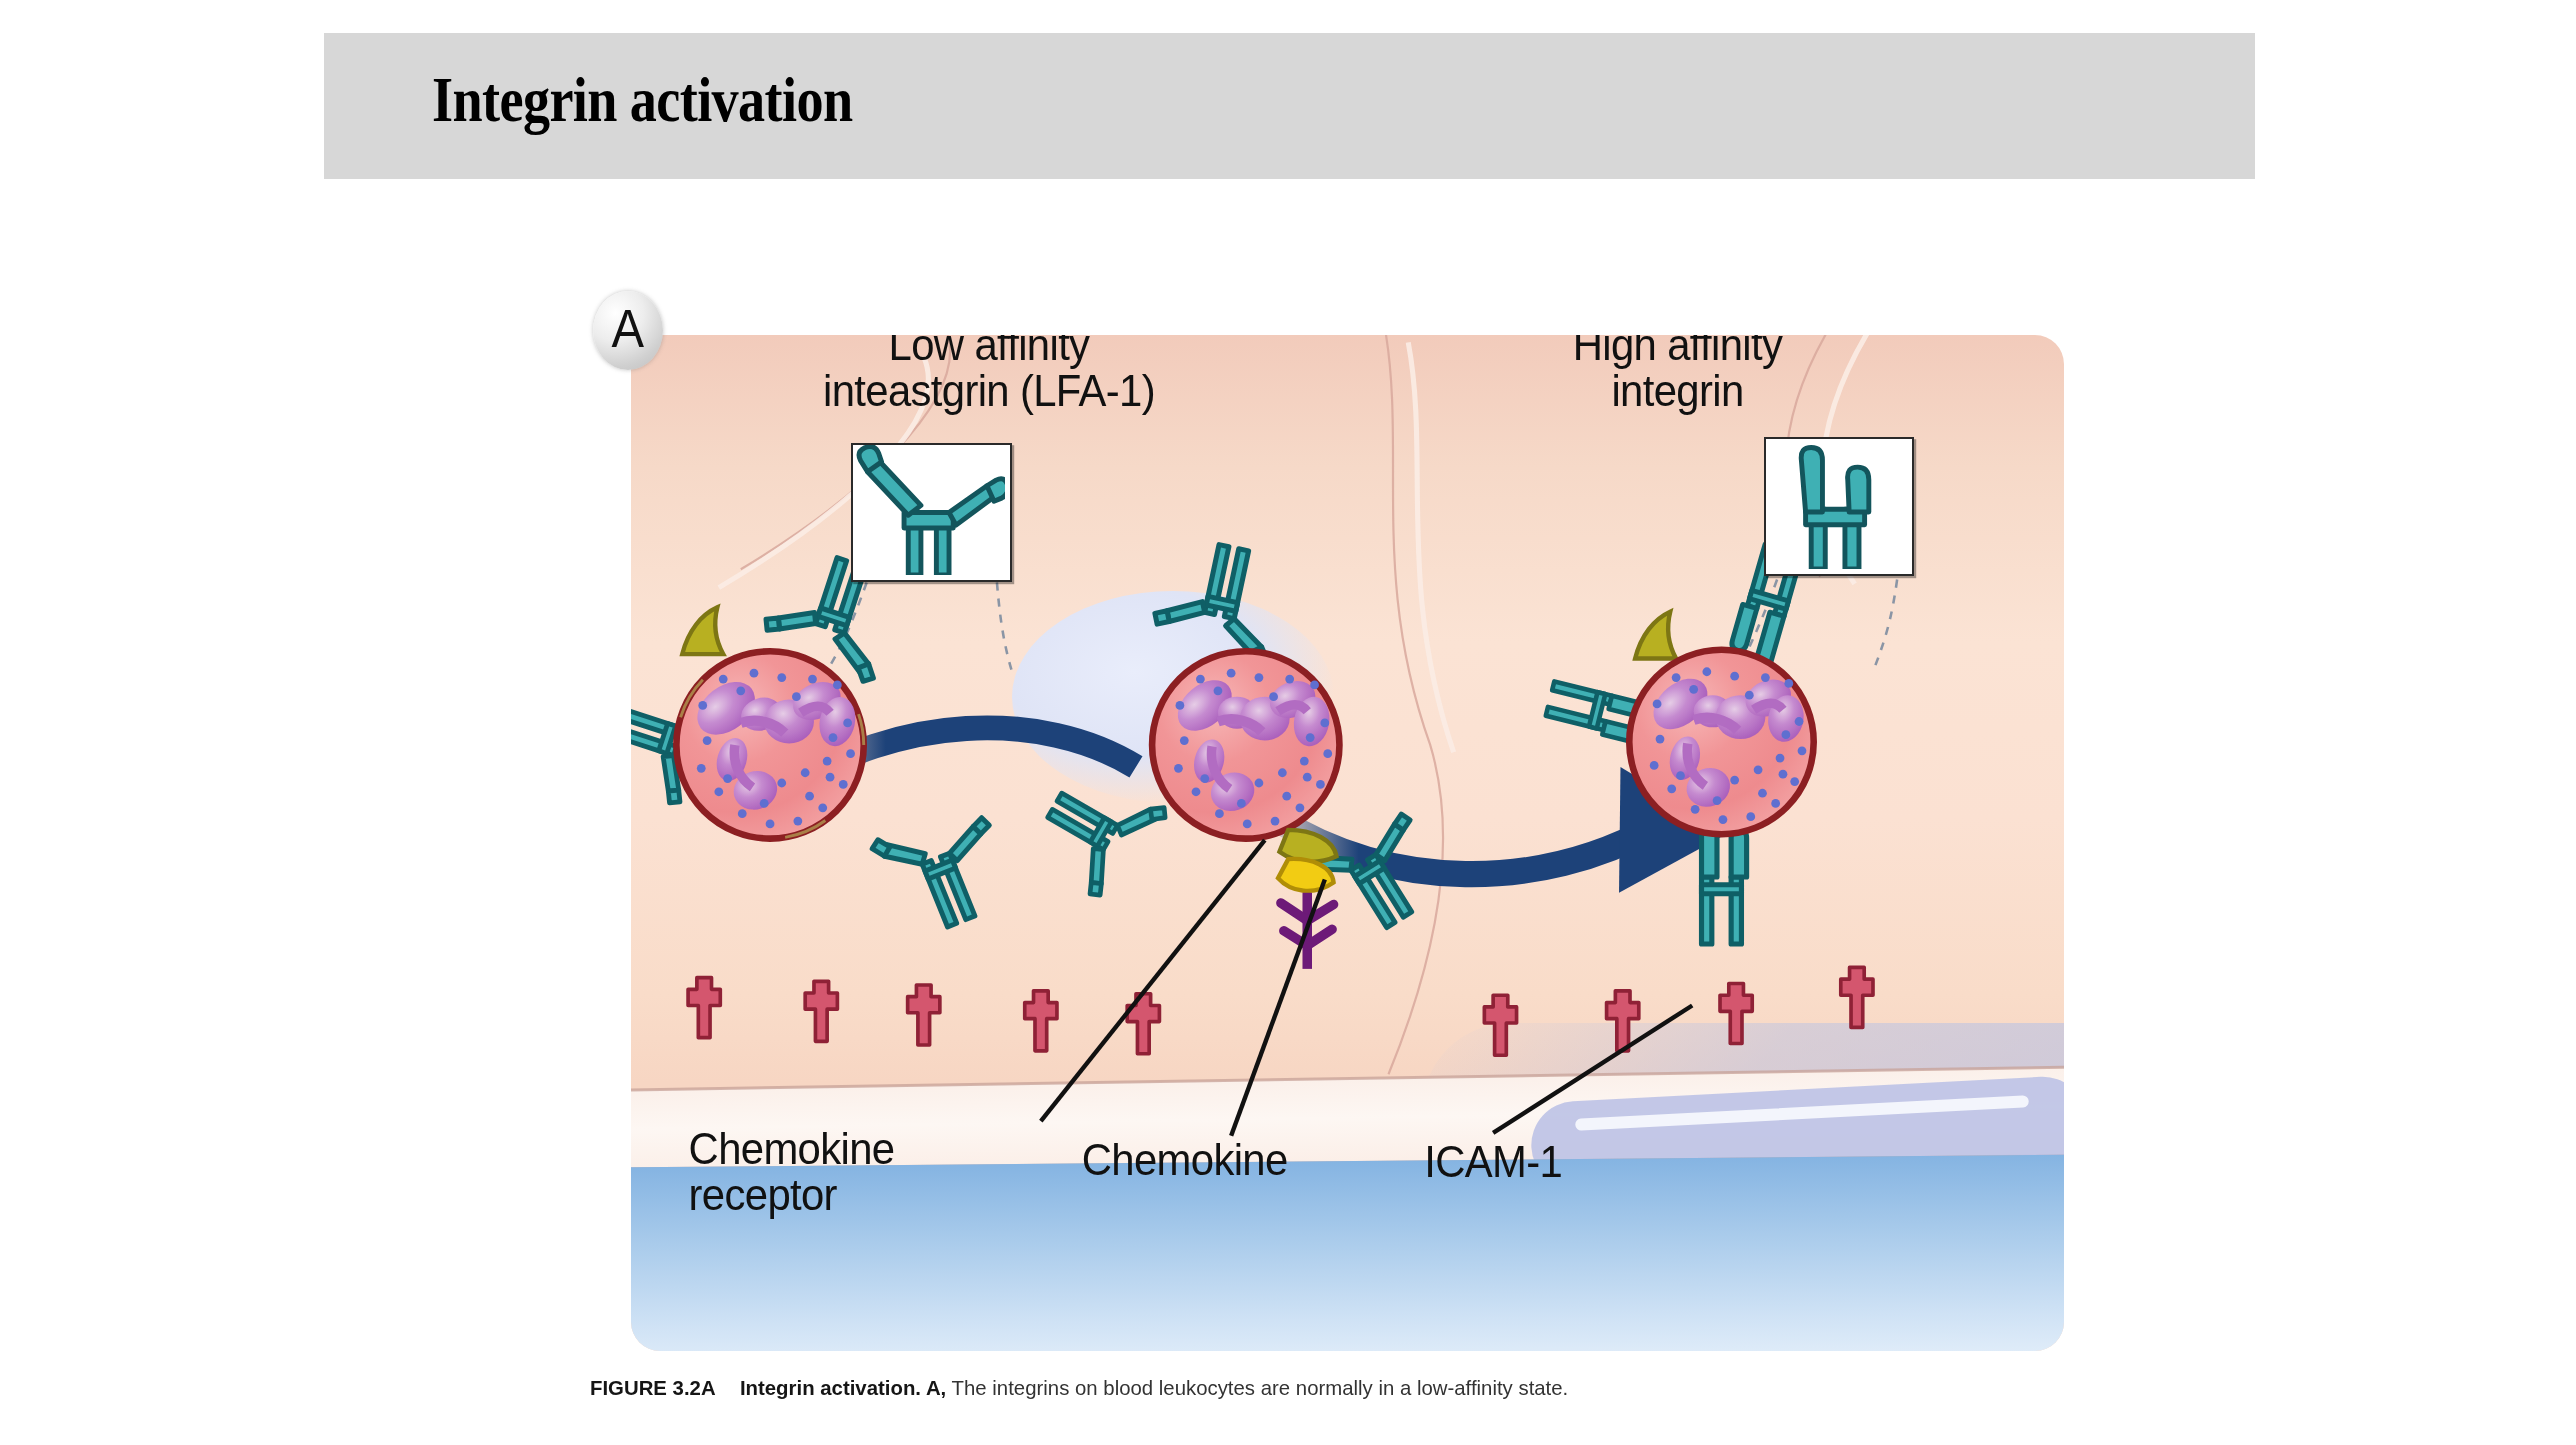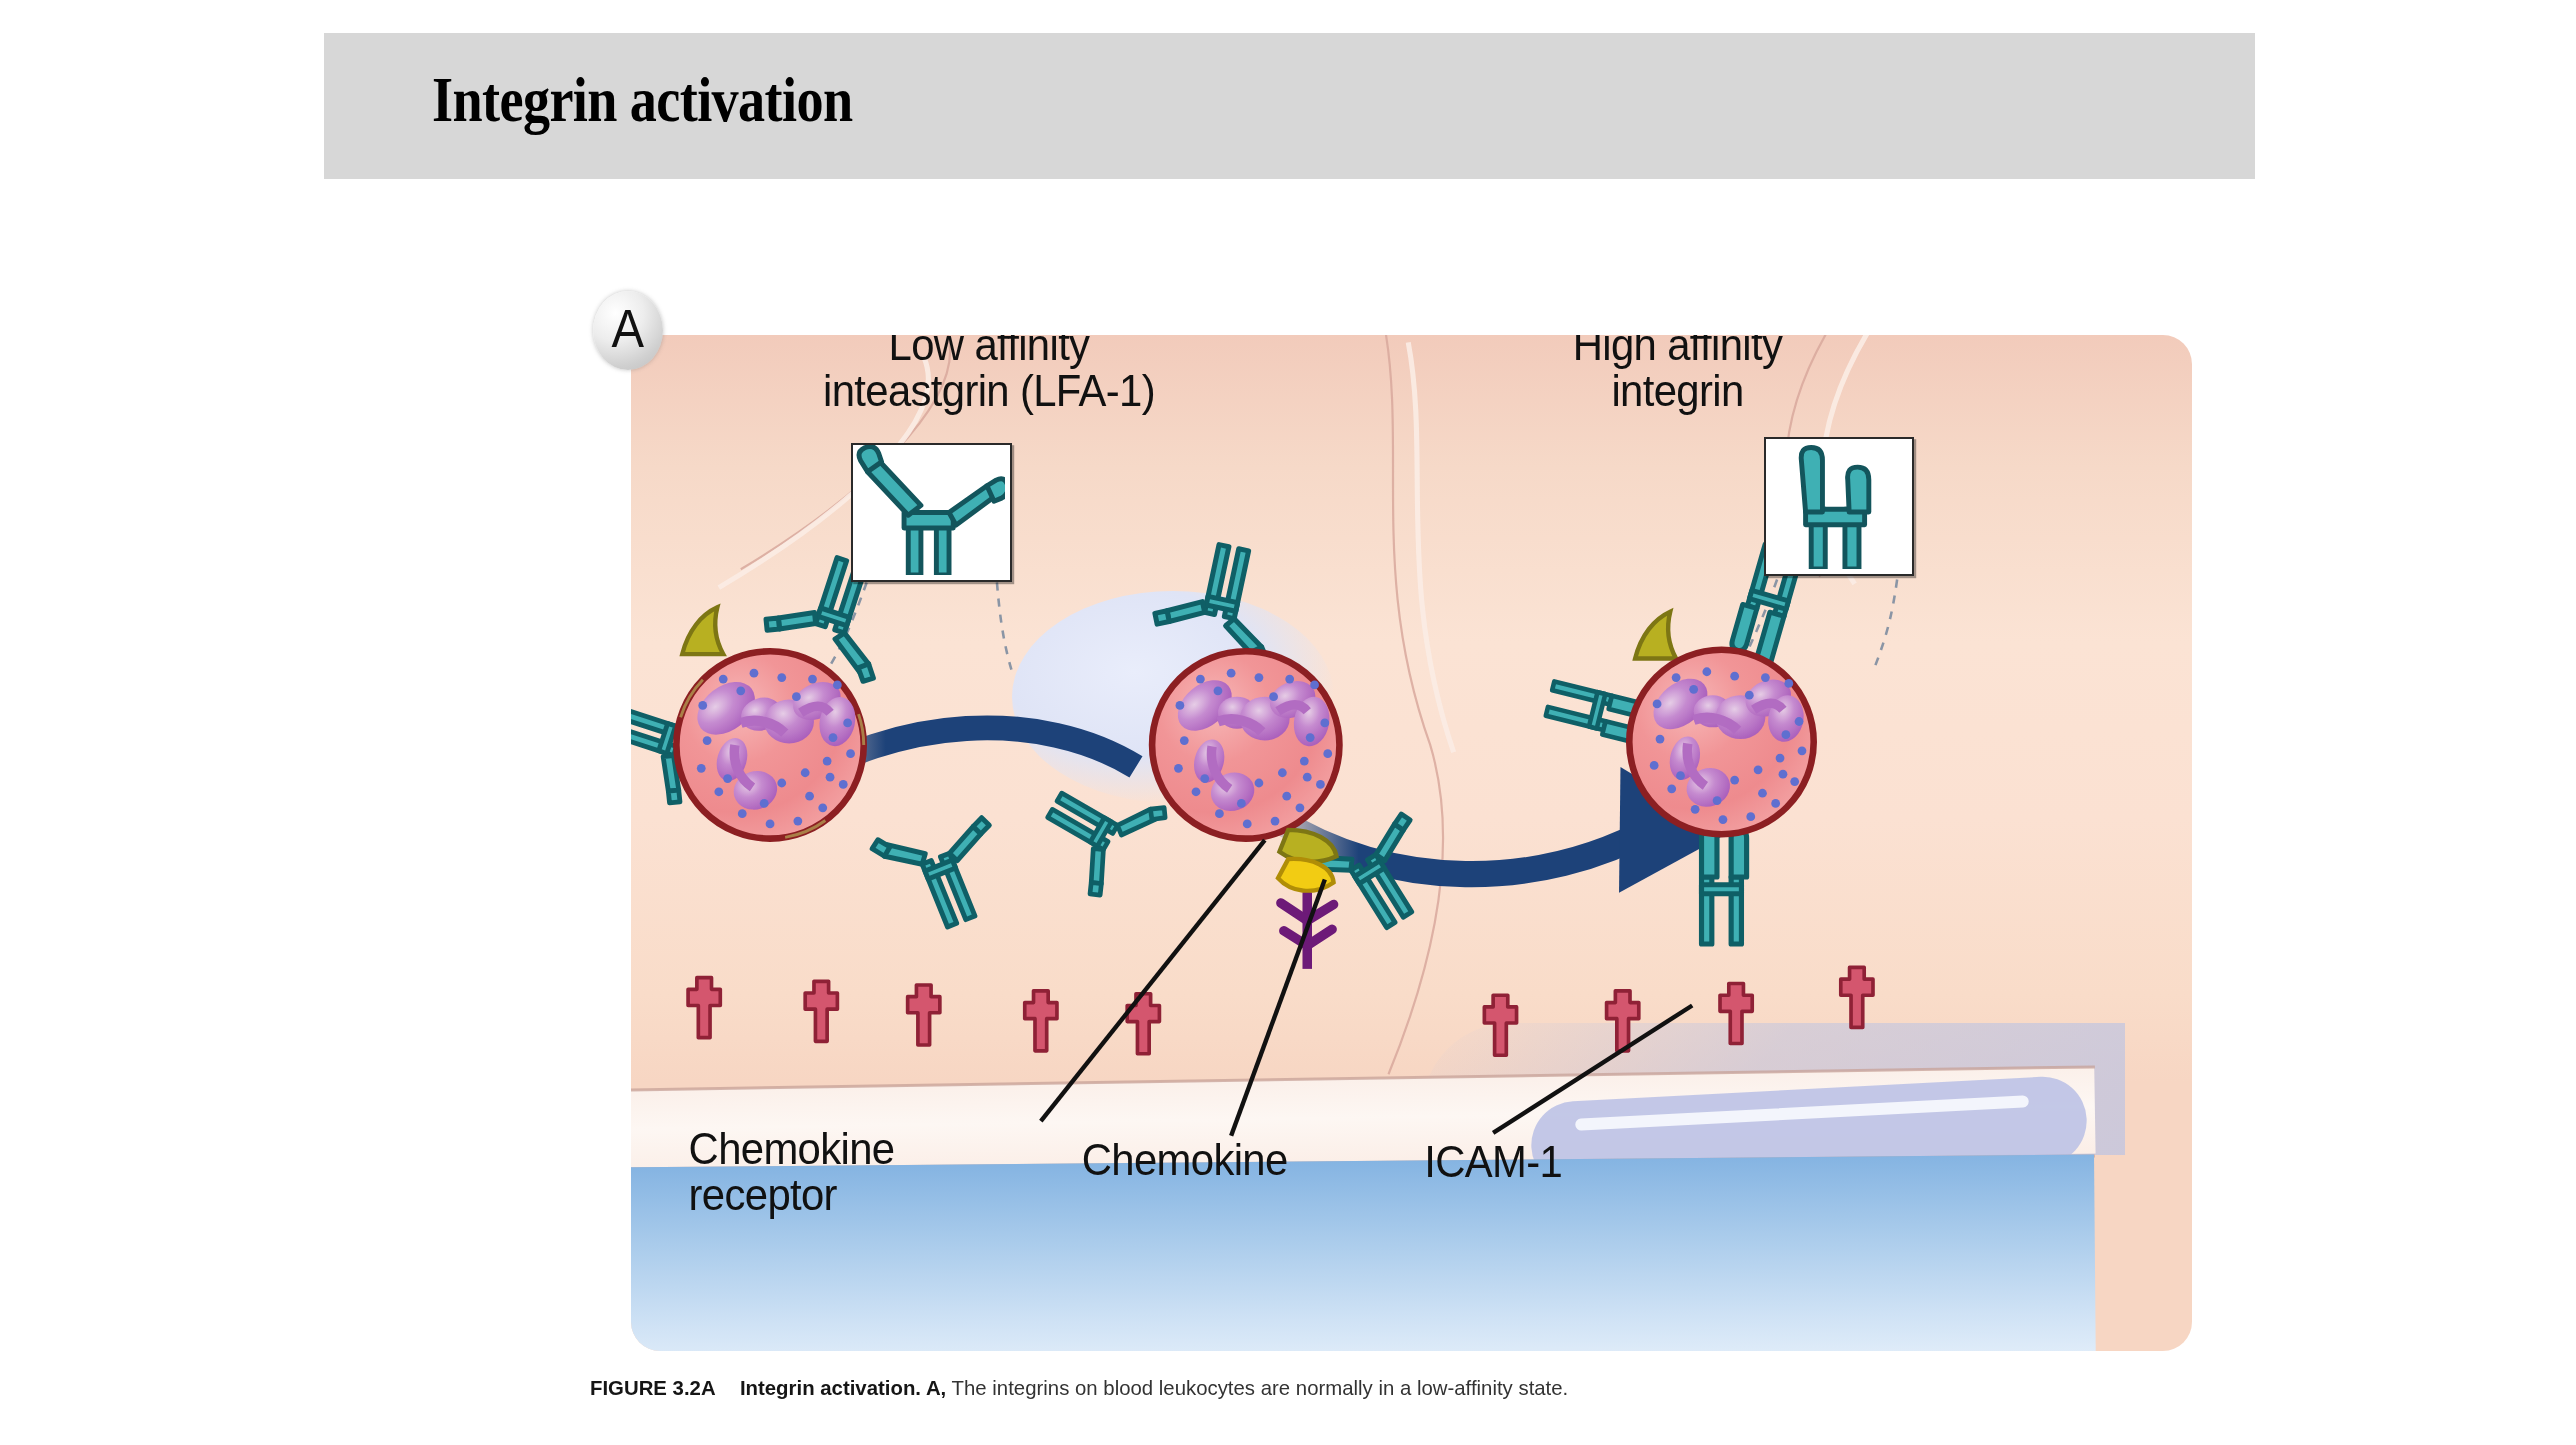--- a/index.html
+++ b/index.html
@@ -26,21 +26,21 @@
     letter-spacing:-0.7px;
     color:#000;
     transform:scaleX(0.86);
     transform-origin:left top;
     white-space:nowrap;
   }
 
   
   .figure-wrap{position:absolute;left:631px;top:335px;width:1433px;height:1016px;}
   .panel{
-    position:absolute;left:0;top:0;width:1561px;height:1016px;
+    position:absolute;left:0;top:0;width:1433px;height:1016px;
     border-radius:29px;
     overflow:hidden;
     background:
       linear-gradient(to bottom,
         #f2cbbb 0px,
         #f6d9c8 132px,
         #fbe3d4 307px,
         #fbe1d2 483px,
         #f9dcc9 659px,
         #f7d6c3 747px);

